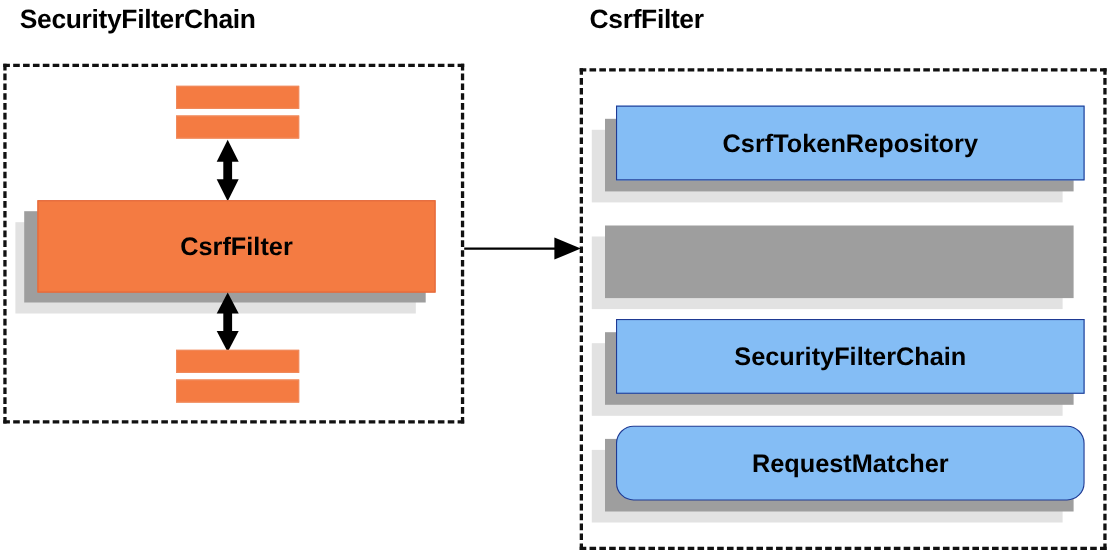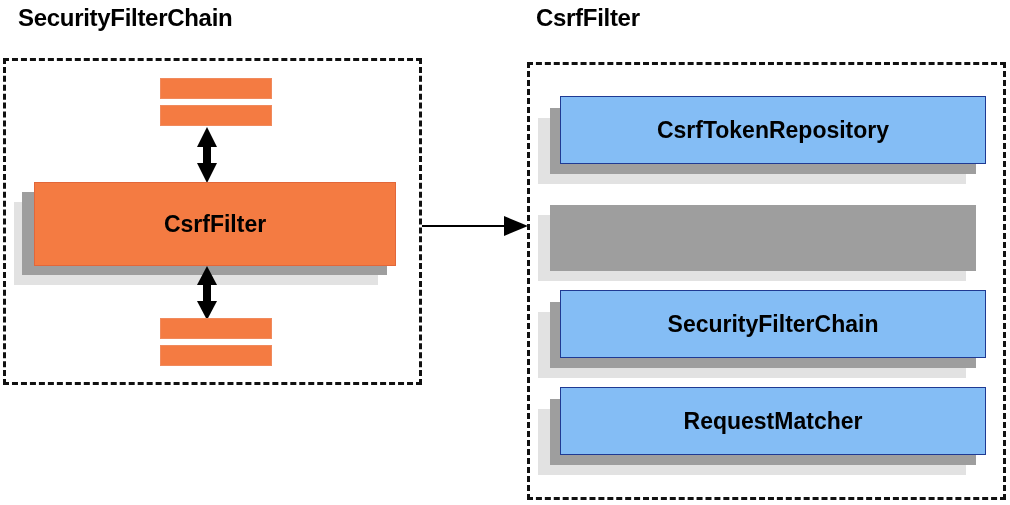--- a/index.html
+++ b/index.html
@@ -129,15 +129,15 @@
 
   <div class="shadow-far" style="left:538px; top:215px; width:428px; height:66px;"></div>
   <div class="shadow-near" style="left:550px; top:205px; width:426px; height:66px;"></div>
 
   <div class="shadow-far" style="left:538px; top:312px; width:428px; height:66px;"></div>
   <div class="shadow-near" style="left:550px; top:302px; width:426px; height:66px;"></div>
   <div class="box box-blue" style="left:560px; top:290px; width:426px; height:68px;">SecurityFilterChain</div>
 
   <div class="shadow-far" style="left:538px; top:409px; width:428px; height:66px;"></div>
   <div class="shadow-near" style="left:550px; top:399px; width:426px; height:66px;"></div>
-  <div class="box box-blue" style="left:560px; top:387px; width:426px; height:68px;">RequestMatcher</div>
+  <div class="box box-blue" style="left:560px; top:387px; width:426px; height:68px;border-radius:16px;">RequestMatcher</div>
 
 </div>
 
 </body></html>

